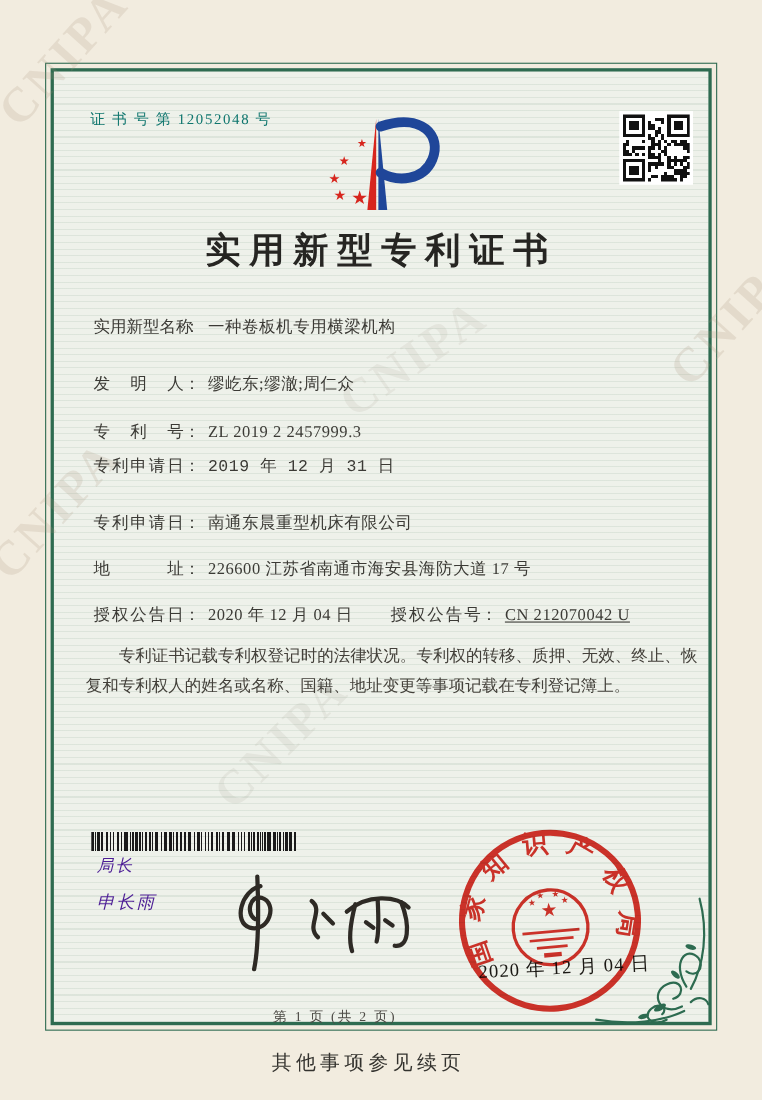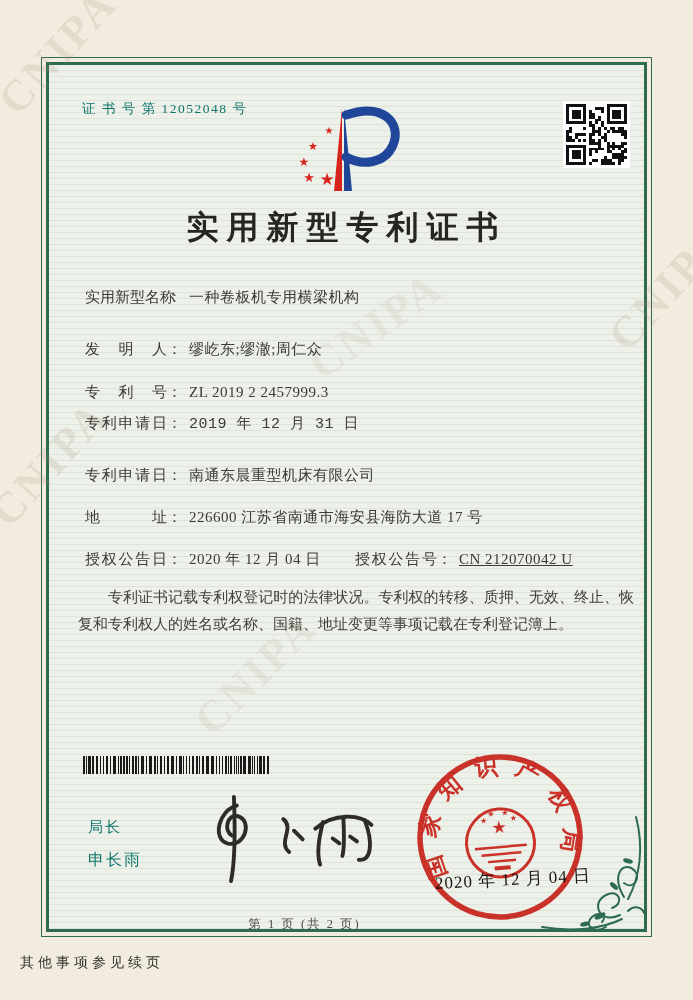--- a/index.html
+++ b/index.html
@@ -34,31 +34,31 @@
   .flabel { display:inline-block; width:82px; text-align:justify; text-align-last:justify; vertical-align:bottom; }
   .fcolon { display:inline-block; }
   .fvalue { margin-left:7px; letter-spacing:0.5px; }
   .pair2 { position:absolute; left:270px; top:0;text-decoration:underline; }
   .body-text {
     position:absolute; left:78px; top:584px; width:556px; z-index:4;
     font-size:15px; line-height:27px; color:#43403a; text-align:justify;
   }
   .body-text p { text-indent:2em; }
   .barcode { position:absolute; left:83px; top:756px; width:188px; height:18px; z-index:4; }
-  .officer { position:absolute; left:88px; top:818px; z-index:4; color:#0f766e; }
+  .officer { position:absolute; left:88px; top:778px; z-index:4; color:#4c1d95;font-style:italic; }
   .officer .otitle { font-size:15px; letter-spacing:2px; }
   .officer .oname { font-size:16px; letter-spacing:2px; margin-top:13px; }
   .signature { position:absolute; left:195px; top:792px; width:195px; height:92px; z-index:5; }
   .seal { position:absolute; left:410px; top:747px; width:180px; height:180px; z-index:5; mix-blend-mode:multiply; opacity:0.93; }
   .seal-date {
     position:absolute; left:423px; top:868px; width:180px; text-align:center; z-index:6;
     font-size:17px; color:#1d1a16; letter-spacing:1px; transform:rotate(-3deg); mix-blend-mode:multiply;
   }
   .page-info { position:absolute; left:0; top:916px; width:609px; text-align:center; font-size:12.5px; letter-spacing:2px; color:#4c4a45; z-index:4; }
-  .cont-note { position:absolute; left:0; top:954px; width:670px; text-align:left; font-size:14px; letter-spacing:4px; color:#33322e; z-index:4;margin-left:20px; }
+  .cont-note { position:absolute; left:0; top:954px; width:670px; text-align:center; font-size:18px; letter-spacing:4px; color:#33322e; z-index:4; }
   .flourish { position:absolute; left:540px; top:815px; width:110px; height:120px; z-index:4; }
 </style>
 </head>
 <body>
 
 <div class="page">
 
   <div class="wm" style="left:-18px; top:26px;">CNIPA</div>
   <div class="wm" style="left:592px; top:262px; color:rgba(170,150,125,0.20);">CNIPA</div>
   <div class="wm" style="left:-26px; top:438px;">CNIPA</div>

